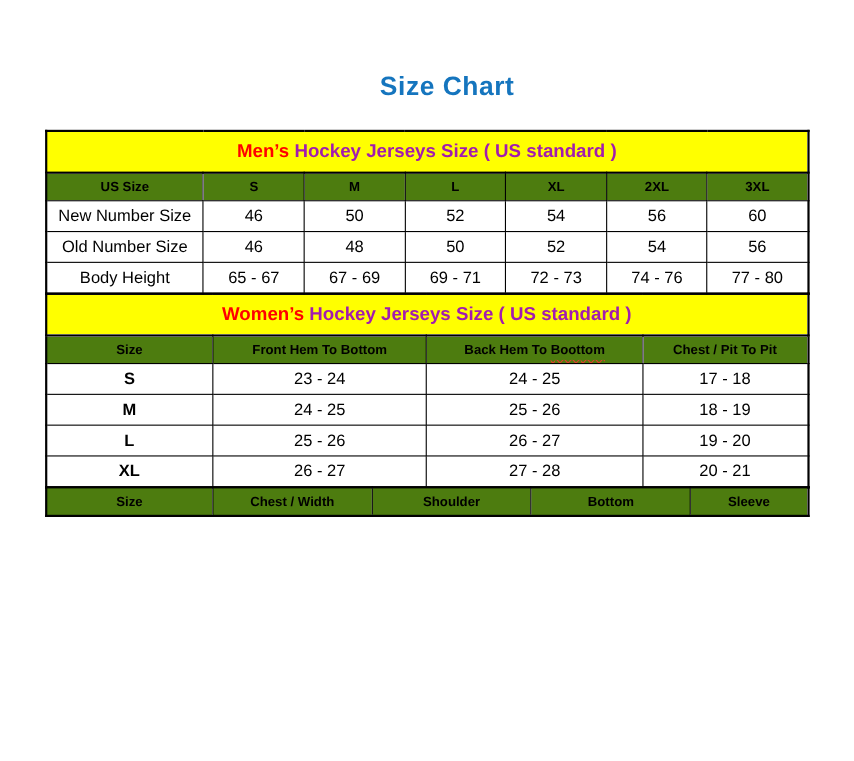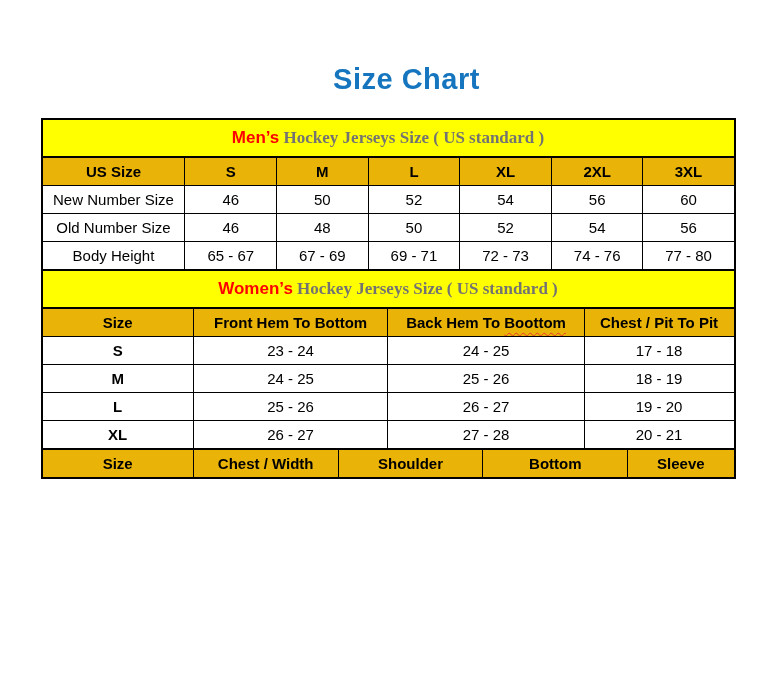--- a/index.html
+++ b/index.html
@@ -11,21 +11,21 @@
   .canvas {
     position: relative;
     width: 776px;
     height: 692px;
     background: #ffffff;
     overflow: hidden;
   }
   .page-title {
     padding-top: 62px;
     text-align: center;
-    font-size: 29px;
+    font-size: 24px;
     font-weight: 700;
     color: #1575BE;
     line-height: 34px;
     letter-spacing: 0.5px;
     padding-left: 37px;
   }
   .tables-wrap {
     width: 695px;
     margin: 22px auto 0 auto;
   }
@@ -47,26 +47,26 @@
     white-space: nowrap;
   }
   .band-cell {
     background: #FFFF00;
     font-size: 17px;
     font-weight: 700;
     padding: 8px 4px;
     border: 2px solid #000 !important;
   }
   .band-accent { color: #FF0000; }
-  .band-rest { color: #737373; font-family: Liberation Serif, serif; }
+  .band-rest { color: #a21caf; }
   .head-row th {
     font-weight: 700;
-    font-size: 15px;
+    font-size: 12px;
     padding: 5px 2px;
-    background: #eab308;
+    background: #4d7c0f;
   }
   .rows td {
     font-size: 15px;
     font-weight: 400;
     padding: 5px 2px;
   }
   .t-womens .rows td.row-label,
   .t-youth  .rows td.row-label {
     font-weight: 700;
   }

